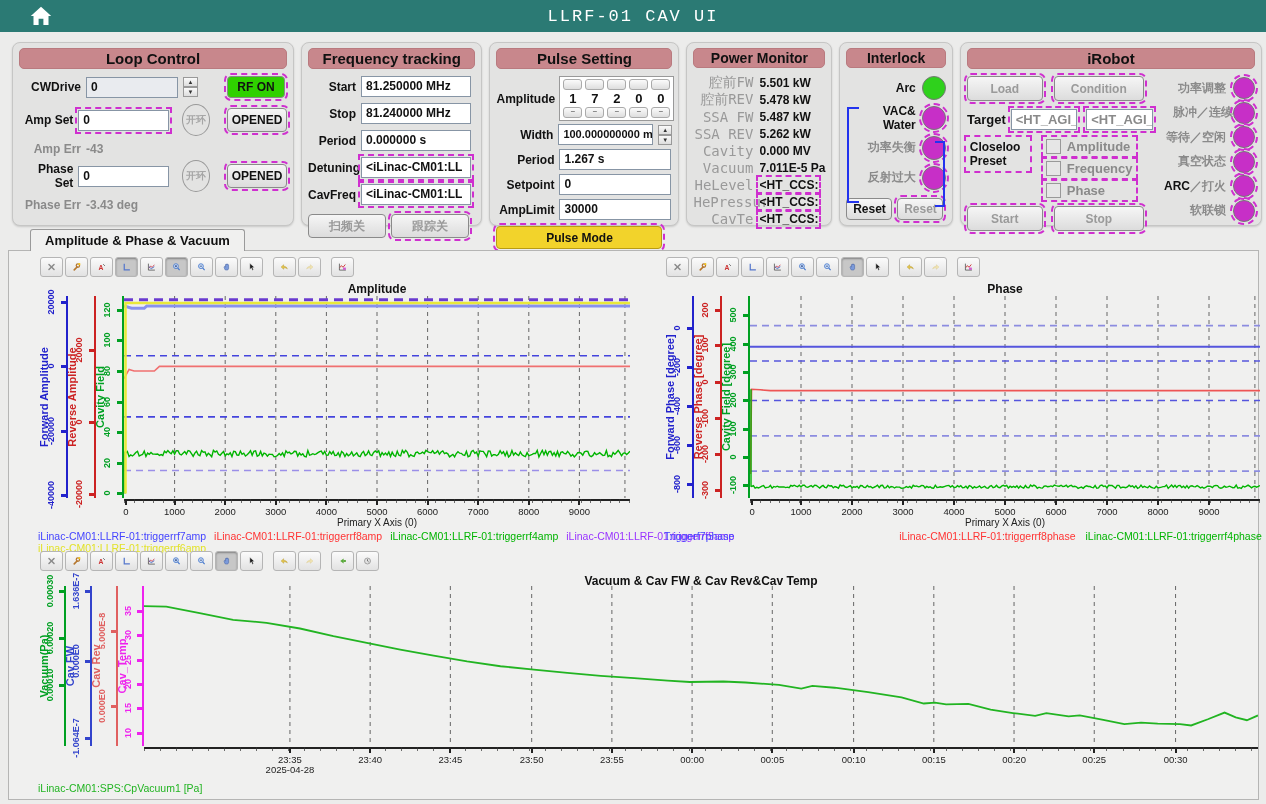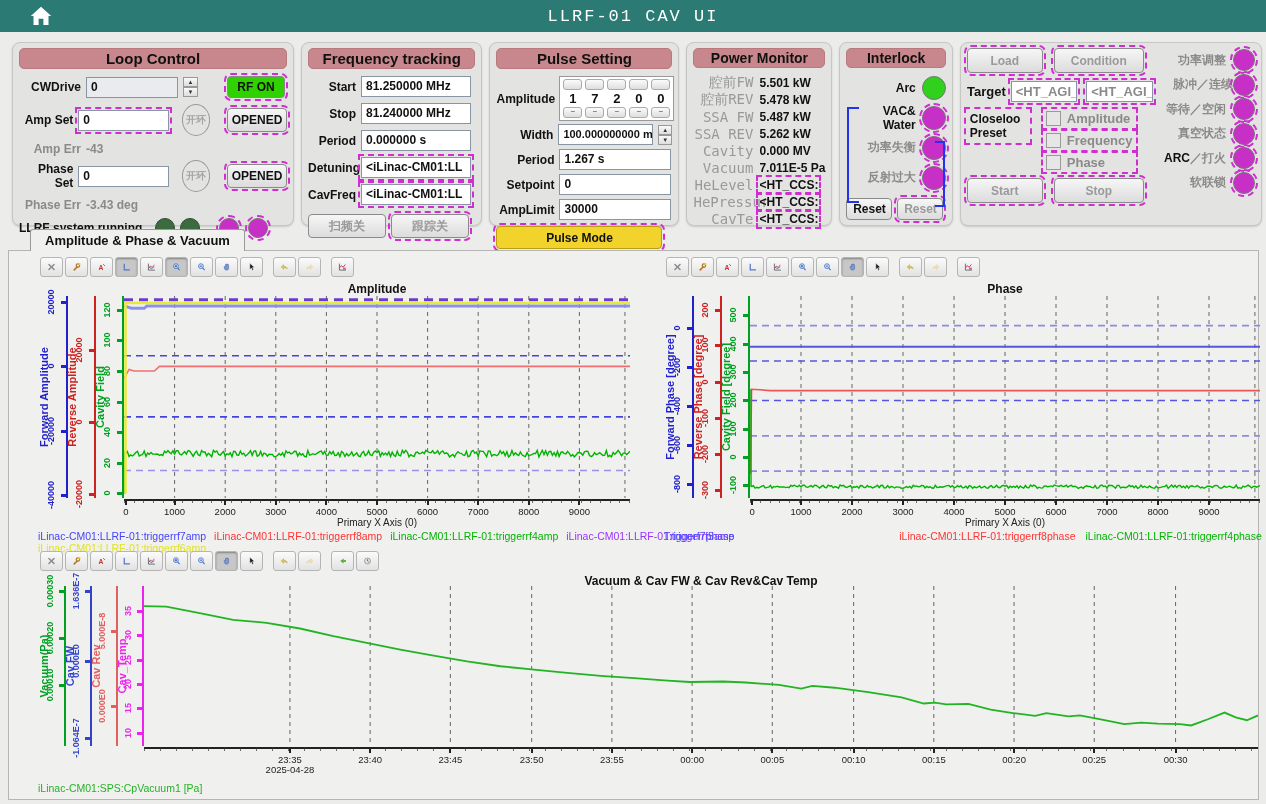--- a/index.html
+++ b/index.html
@@ -104,27 +104,20 @@
     <div class="row">
       <span class="lab" style="width:62px">Phase Set</span>
       <span class="field" style="width:92px">0</span>
       <span class="circlebtn" style="margin-left:8px">开环</span>
       <span class="btn pvout" style="width:66px;height:22px;margin-left:12px">OPENED</span>
     </div>
     <div class="row" style="margin-bottom:6px">
       <span class="lab gray" style="width:62px">Phase Err</span>
       <span class="lab gray">-3.43 deg</span>
     </div>
-    <div class="row">
-      <span class="lab">LLRF system running</span>
-      <span class="led led-dgreen" style="width:20px;height:20px;margin-left:8px"></span>
-      <span class="led led-dgreen" style="width:20px;height:20px"></span>
-      <span class="led led-magenta pvring" style="width:20px;height:20px;margin-left:14px"></span>
-      <span class="led led-magenta pvring" style="width:20px;height:20px;margin-left:4px"></span>
-    </div>
   </div>
 
   <div class="panel" style="width:172px">
     <div class="phead">Frequency tracking</div>
     <div>
         <div class="row">
         <span class="lab" style="width:48px">Start</span>
         <span class="field plain" style="width:100px">81.250000 MHz</span>
       </div>
         <div class="row">
@@ -269,20 +262,21 @@
         <span class="led led-magenta pvring" style="width:24px;height:24px"></span>
       </div>
       </div>
     <div class="row" style="margin-top:8px">
       <span class="btn" style="width:44px;height:20px">Reset</span>
       <span class="btn graytxt pvout" style="width:44px;height:20px">Reset</span>
     </div>
   </div>
 
   <div class="panel" style="width:296px">
+    <div class="phead">iRobot</div>
     <div class="irobot-grid">
       <div style="width:186px">
         <div class="row" style="margin-bottom:8px">
           <span class="btn graytxt pvout" style="width:74px;height:23px">Load</span>
           <span class="btn graytxt pvout" style="width:88px;height:23px;margin-left:6px">Condition</span>
         </div>
         <div class="row" style="margin-bottom:8px">
           <span class="lab" style="width:40px;font-size:13px">Target</span>
           <span class="field gray pvout" style="width:58px;font-size:13px">&lt;HT_AGI_</span>
           <span class="field gray pvout" style="width:58px;font-size:13px;margin-left:4px">&lt;HT_AGI_</span>

